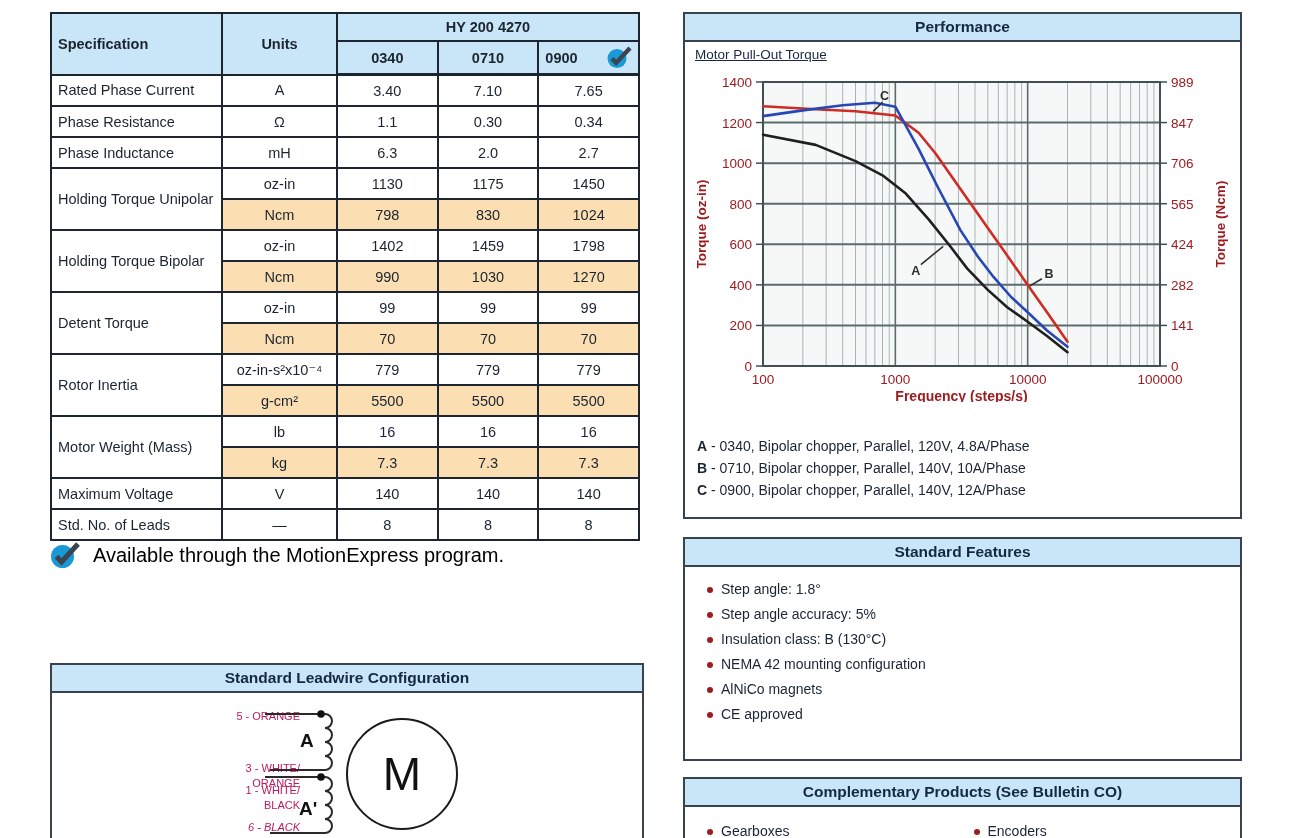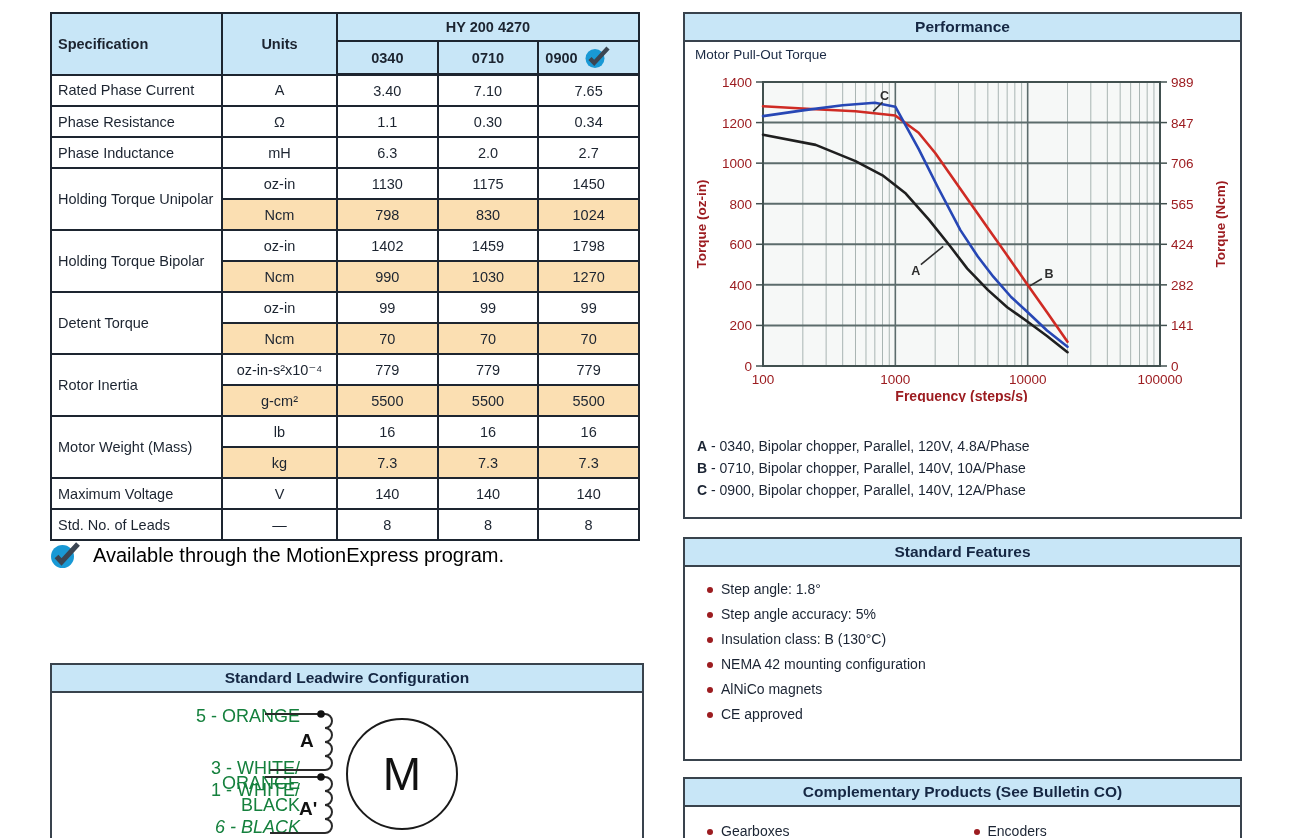--- a/index.html
+++ b/index.html
@@ -15,50 +15,50 @@
   th.units-h{width:101px;}
   th.model-h{height:31px;font-size:15px;}
   th.group-h{height:26px;font-size:15px;}
   tr.hdr-row2 th{border-bottom:3px solid #1d2530;}
   td.label{text-align:left;padding-left:9px;font-weight:500;}
   td.unit{text-align:center;width:101px;font-size:14px;}
   td.val{text-align:center;width:110px;}
   tr.unit-row td{height:29px;}
   tr.inner td{border-top:none;}
   tr.shaded td:not(.label){background:#fbdfb2;}
-  .model-flex{display:flex;align-items:center;justify-content:flex-start;gap:7px;}
+  .model-flex{display:flex;align-items:center;justify-content:space-between;gap:7px;}
 
   
   .box{border:2px solid #39434d;background:#fff;}
   .box-header{background:#c8e6f7;border-bottom:2px solid #39434d;text-align:center;
     font-weight:bold;font-size:15.5px;color:#152743;line-height:26px;height:26px;}
 
   
   #note-row{left:50px;top:541px;width:560px;display:flex;align-items:center;gap:12px;}
   #note-text{font-size:20px;color:#000000;}
 
   
   #perf-box{left:683px;top:12px;width:555px;height:503px;}
-  #perf-subtitle{position:absolute;left:10px;top:33px;font-size:13.5px;color:#1b2a44;}
+  #perf-subtitle{position:absolute;left:10px;top:33px;font-size:13.5px;color:#1b2a44;text-decoration:underline;}
   #perf-chart{position:absolute;left:6px;top:48px;}
   #perf-legend{position:absolute;left:12px;top:421px;font-size:14px;color:#1b2433;line-height:22px;}
   #perf-legend b{font-weight:bold;}
 
   
   ul.bullets{list-style:none;margin:0;padding:10px 0 0 22px;}
   ul.bullets li{position:relative;font-size:14px;color:#1b2433;height:25px;line-height:25px;padding-left:14px;}
   ul.bullets li .dot{position:absolute;left:0;top:9.5px;width:6px;height:6px;border-radius:50%;background:#9c1c20;}
   #features-box{left:683px;top:537px;width:555px;height:220px;}
   #comp-box{left:683px;top:777px;width:555px;height:120px;}
   #comp-box ul.bullets{display:flex;padding-top:12px;}
   #comp-box ul.bullets li{width:285px;}
 
   
   #leadwire-box{left:50px;top:663px;width:590px;height:280px;}
-  .lw-label{position:absolute;font-size:18px;color:#15803d;white-space:pre;line-height:14.5px;text-align:right;}
+  .lw-label{position:absolute;font-size:11px;color:#be185d;white-space:pre;line-height:14.5px;text-align:right;}
   .lw-coil-name{position:absolute;font-size:19px;font-weight:bold;color:#111;}
 </style>
 </head>
 <body>
 
 <div class="abs" id="spec-table-wrap">
   <table class="spec">
     <thead>
       <tr>
         <th class="spec-h" rowspan="2">Specification</th>

